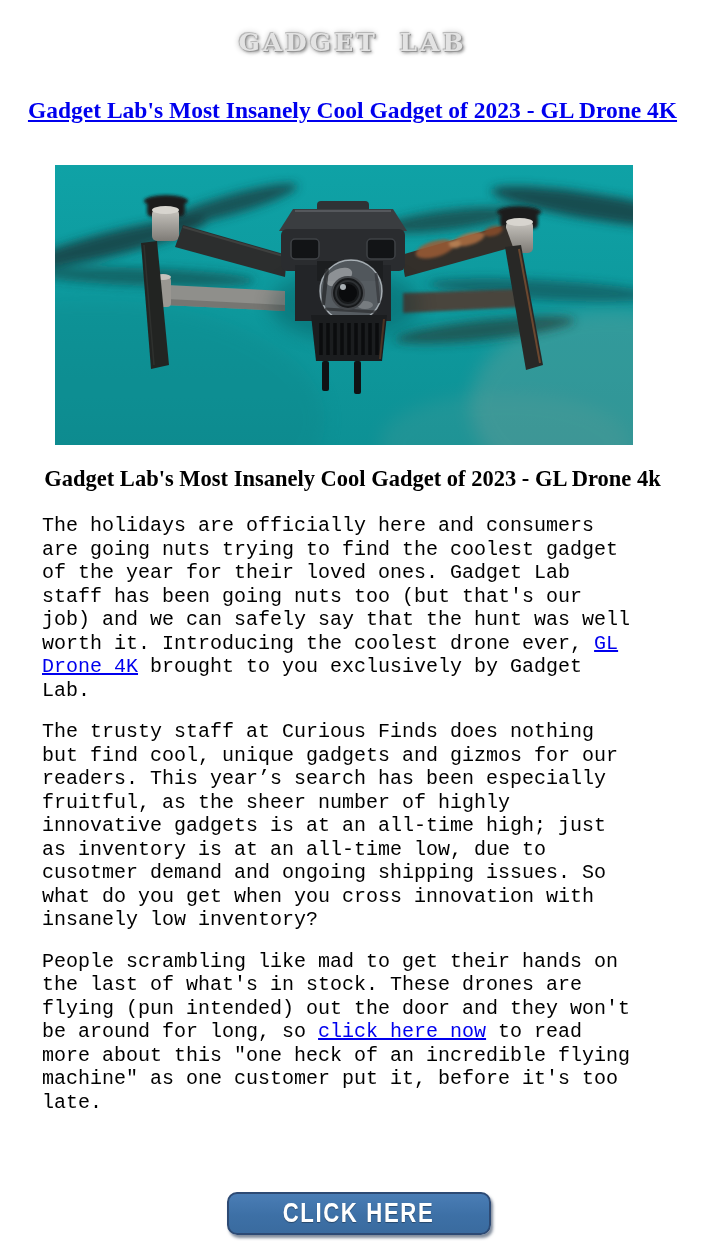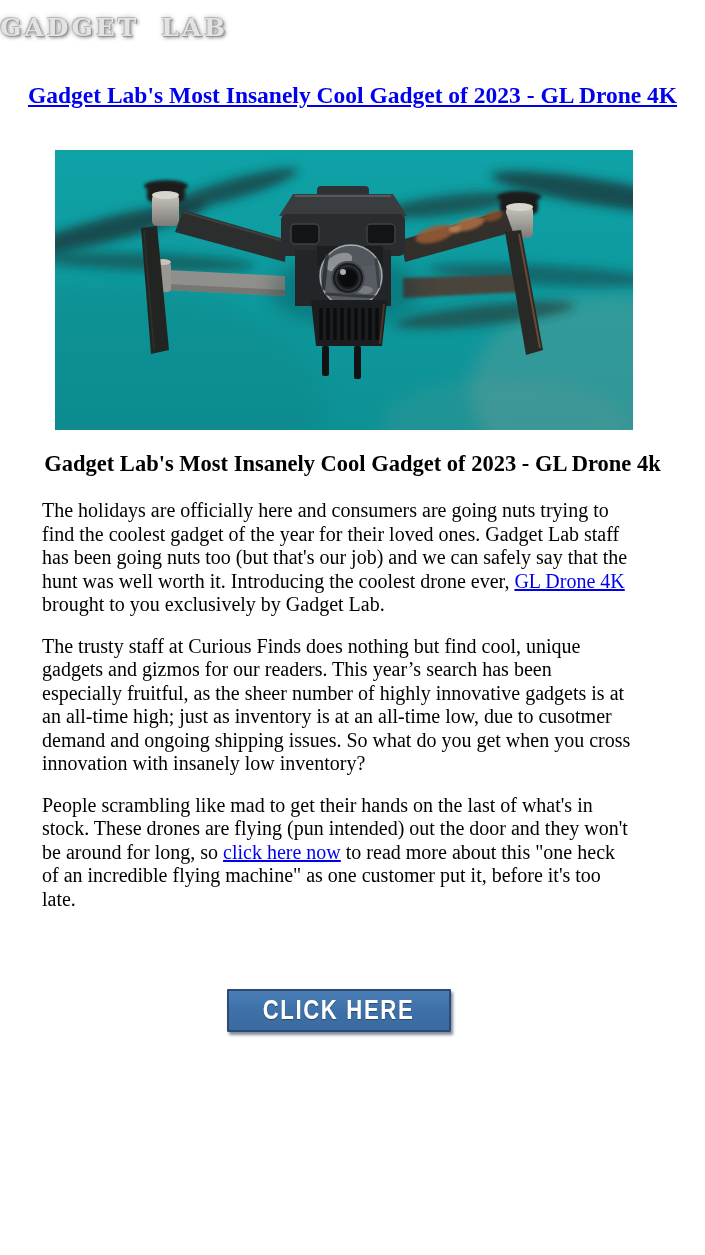--- a/index.html
+++ b/index.html
@@ -1,21 +1,21 @@
 <!DOCTYPE html>
 <html><head>
 <meta charset="utf-8">
 <style>
   html,body{margin:0;padding:0;}
   body{
     width:705px;height:1255px;overflow:hidden;background:#ffffff;
     font-family:"Liberation Sans",sans-serif;
   }
   
-  .logo-wrap{padding-top:10px;line-height:35px;}
+  .logo-wrap{padding-top:25px;text-align:center;line-height:35px;}
   .logo-text{
     font-family:"DejaVu Serif",serif;font-weight:bold;font-size:25px;
     letter-spacing:3px;word-spacing:10px;color:#e3e3e3;
     text-shadow:0 0 2px #9c9c9c,0 0 6px #ababab,1px 1px 0 #8f8f8f,
                 -1px -1px 0 #c9c9c9,2px 2px 3px #9f9f9f;
   }
   
   .headline-wrap{margin-top:33px;text-align:center;line-height:29px;}
   .headline-link{
     font-family:"Liberation Serif",serif;font-weight:bold;font-size:23.5px;
@@ -25,33 +25,33 @@
   .hero-wrap{margin:38px 0 0 55px;width:578px;height:280px;}
   .hero-wrap svg{display:block;}
   
   .article-headline{
     margin:19px 0 0 0;text-align:center;line-height:29px;
     font-family:"Liberation Serif",serif;font-weight:bold;font-size:22.5px;color:#000;
   }
   
   .article-body{
     margin:21px 0 0 42px;width:593px;
-    font-family:Liberation Serif, serif;
+    font-family:Liberation Mono, monospace;
     font-size:20px;line-height:23.5px;color:#000;
   }
   .article-body p{margin:0 0 18px 0;}
   .article-body p:last-child{margin-bottom:16px;}
   .body-link{color:#0000EE;text-decoration:underline;}
   
   .cta-wrap{margin:78px 0 0 227px;}
   .cta-button{
     display:flex;align-items:center;justify-content:center;
-    width:224px;height:43px;box-sizing:border-box;cursor:pointer;
+    width:264px;height:43px;box-sizing:border-box;cursor:pointer;
     background:linear-gradient(180deg,#4a7db5 0%,#3d70a6 55%,#3a6b9f 100%);
-    border:2px solid #2d4a74;border-radius:1px;
+    border:2px solid #2d4a74;border-radius:10px;
     box-shadow:2px 3px 3px rgba(25,45,75,.55);
     text-decoration:none;
   }
   .cta-label{
     color:#ffffff;font-weight:bold;font-size:27px;letter-spacing:2px;
     white-space:nowrap;transform:scaleX(.82);
     text-shadow:0 1px 1px rgba(0,0,0,.35);
     font-family:"Liberation Sans",sans-serif;
   }
 </style>

